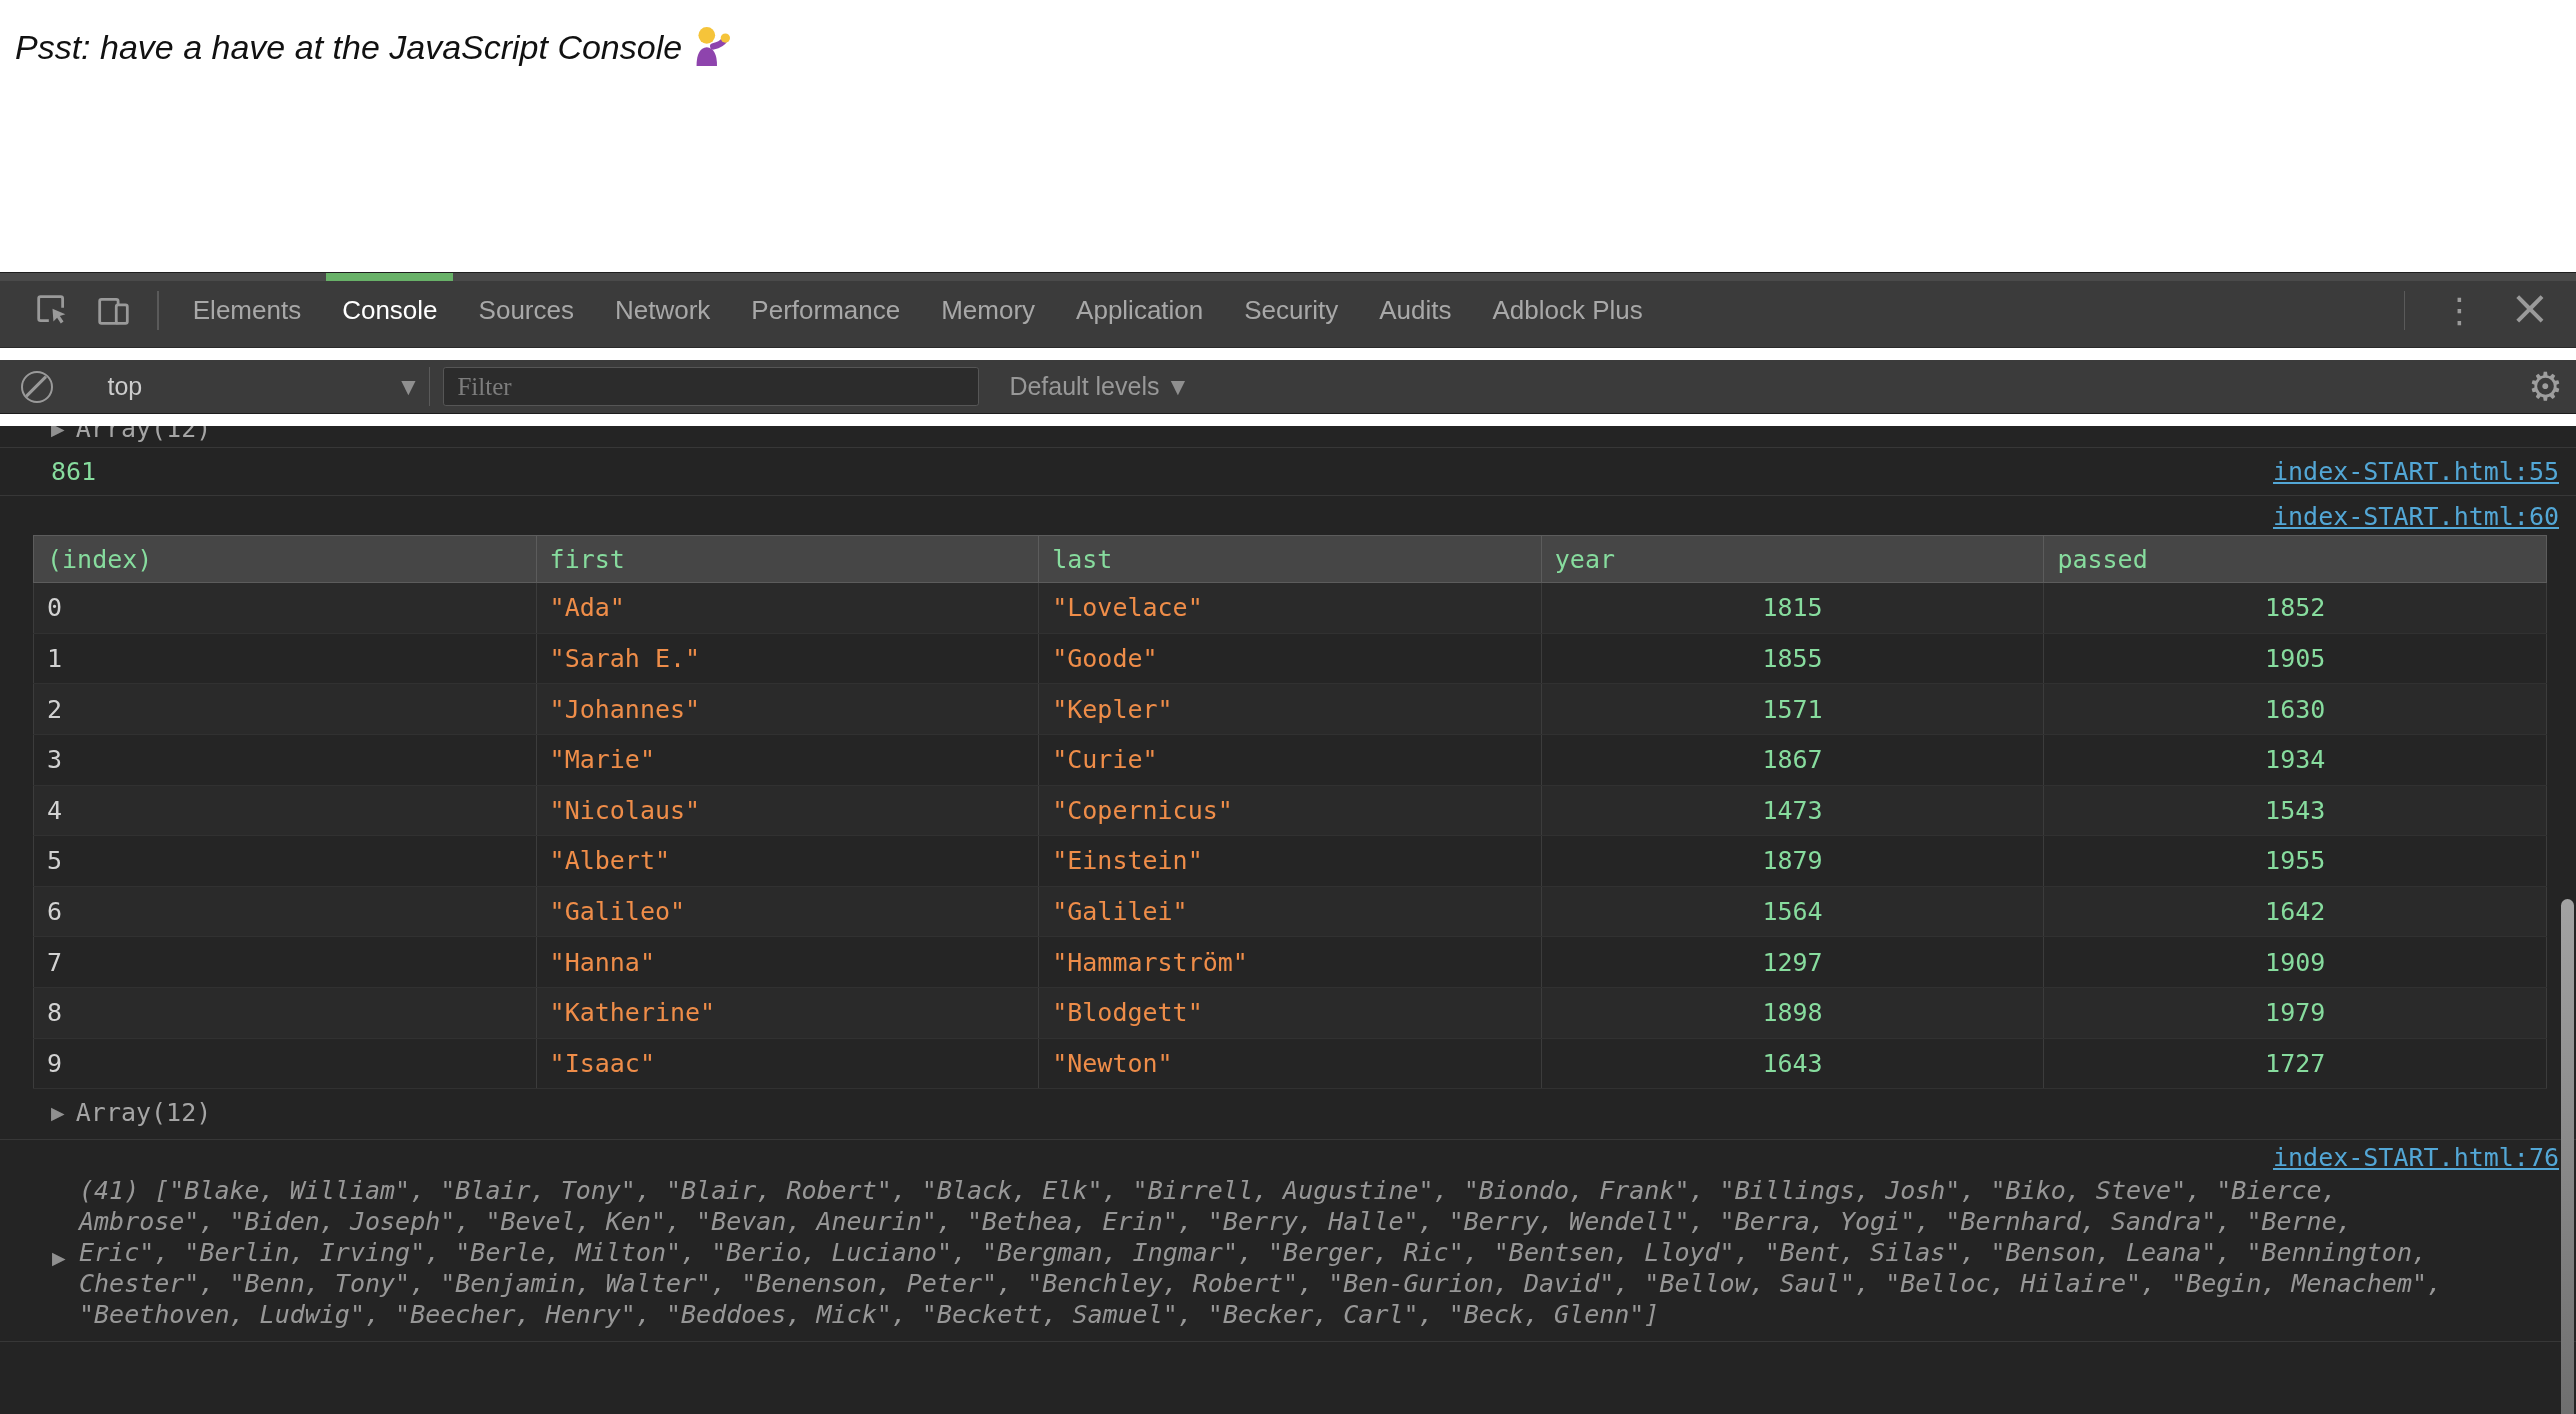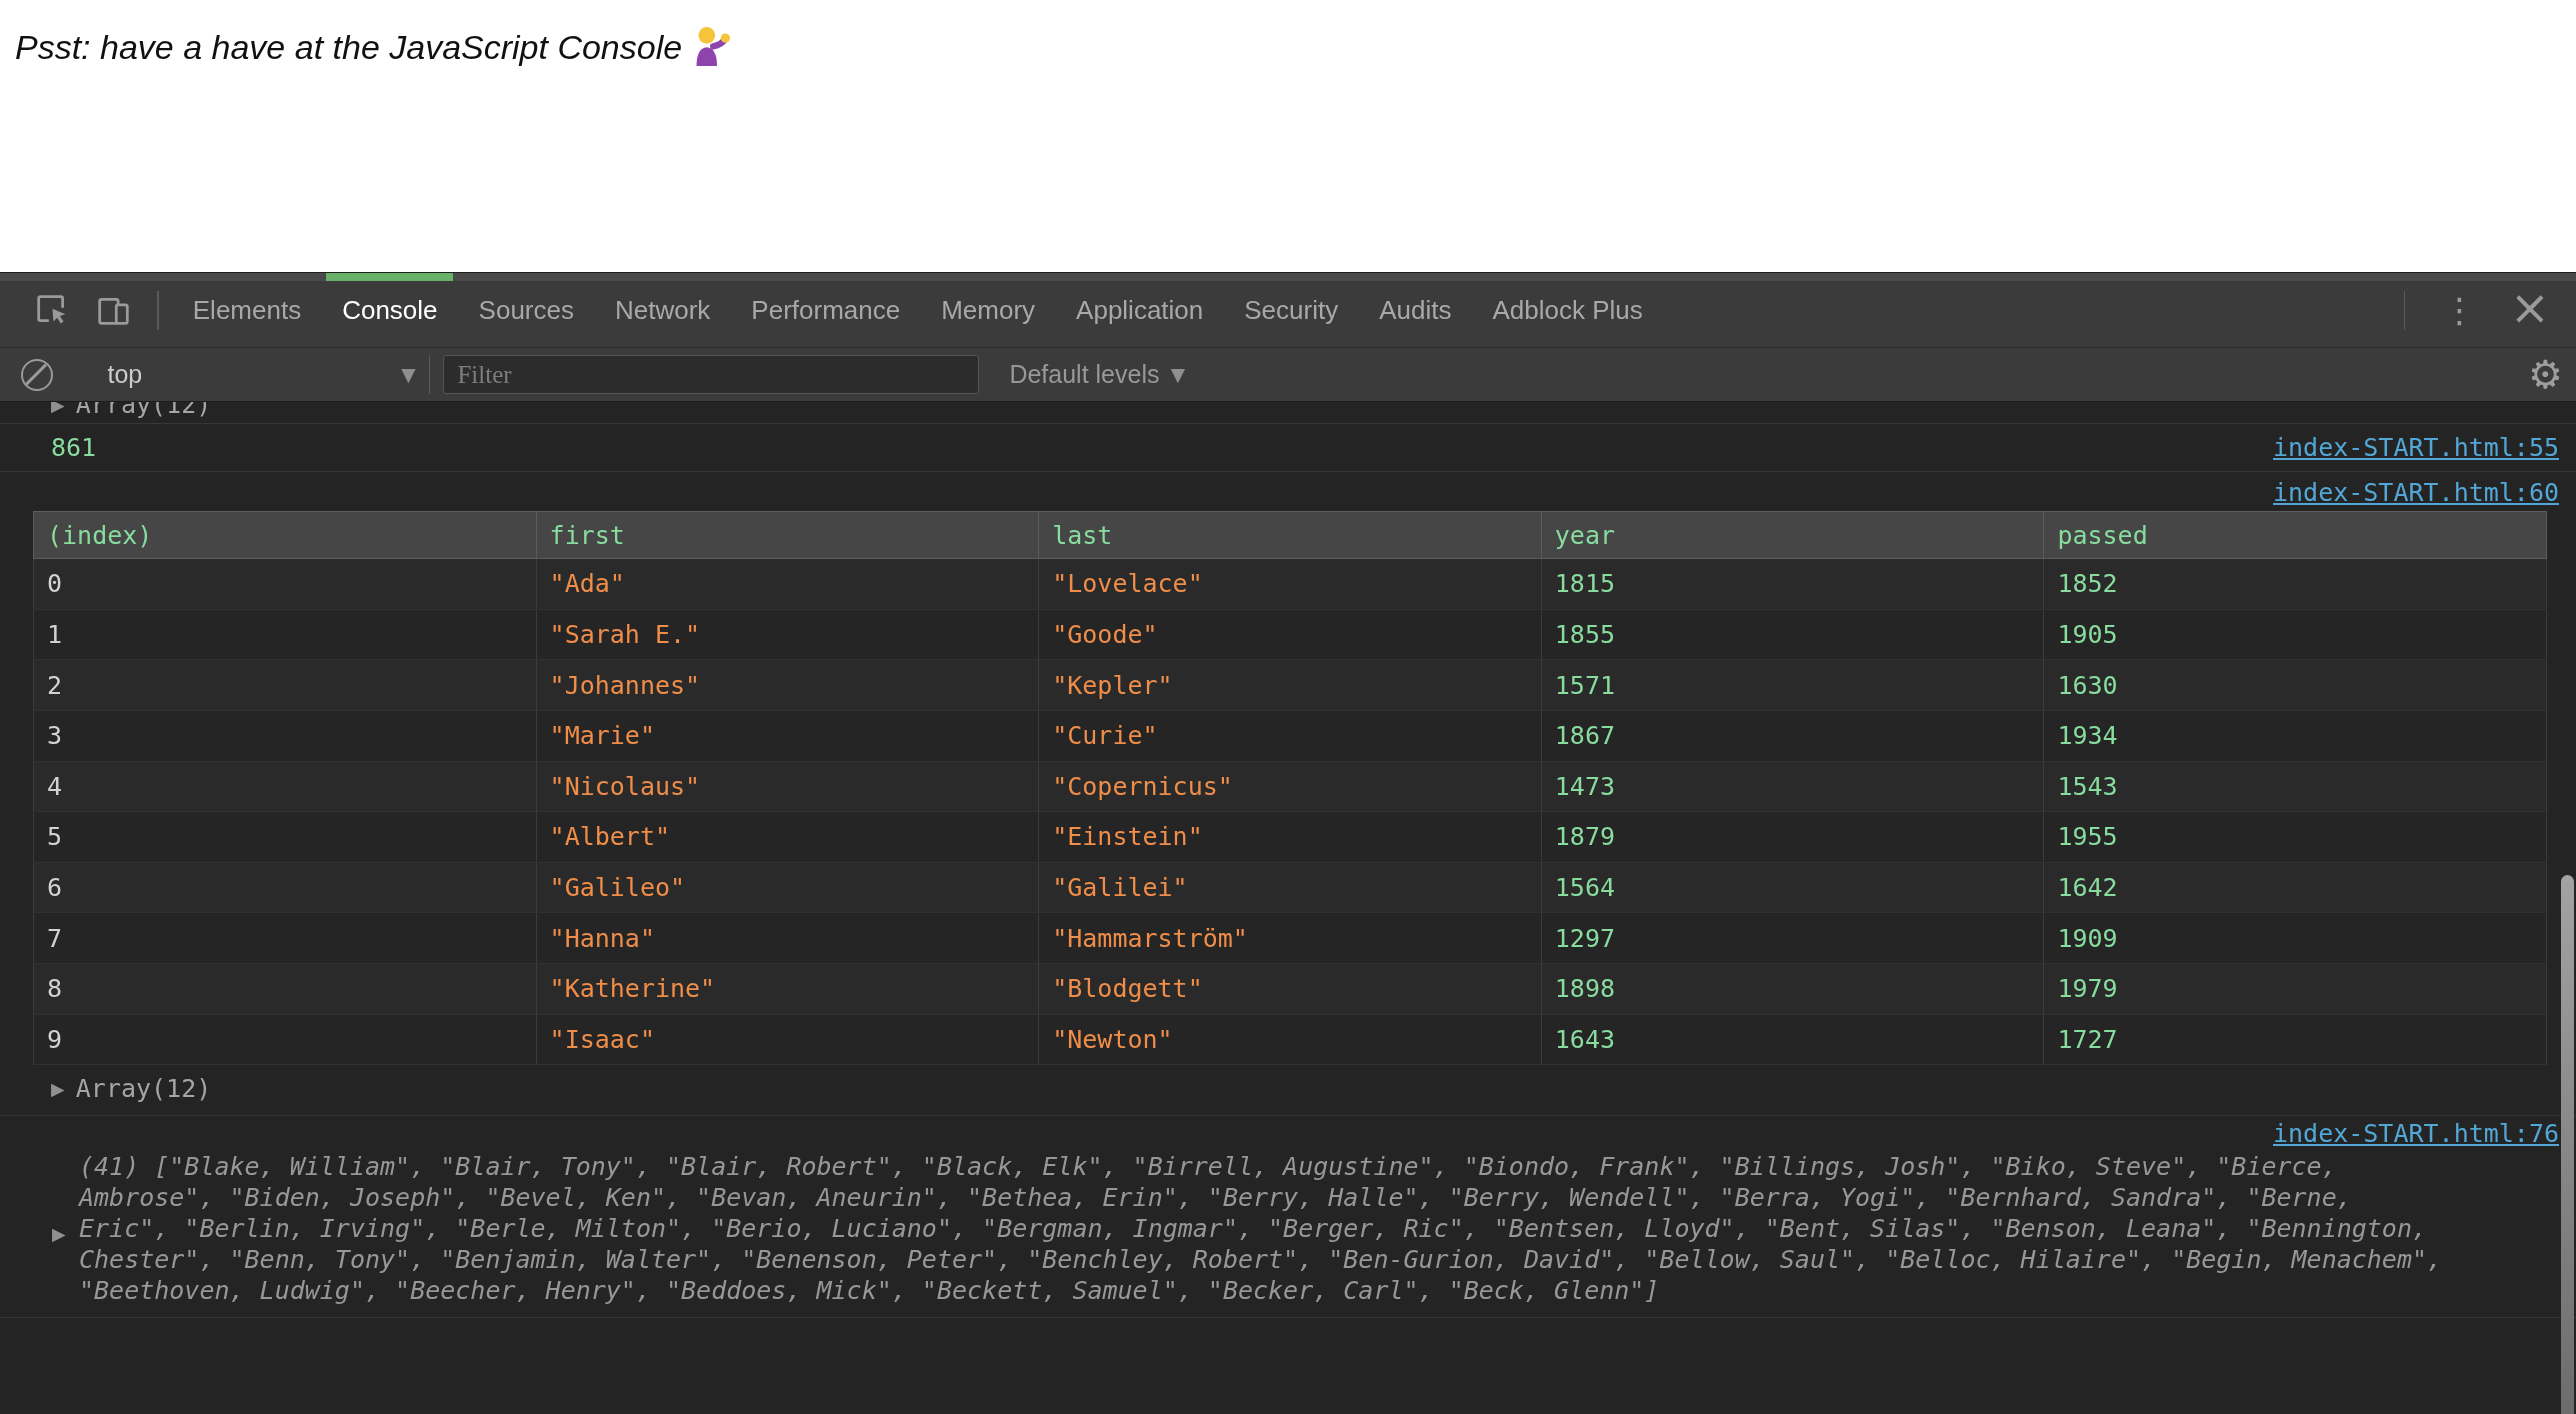--- a/index.html
+++ b/index.html
@@ -6,21 +6,21 @@
   html,body { width: 2576px; height: 1415px; overflow: hidden; background: #fff; }
 
   
   .page { height: 272px; background: #ffffff; padding: 28px 0 0 15px; }
   .hint { font-family: "Liberation Sans", sans-serif; font-style: italic;
           font-size: 34px; color: #111; display: flex; align-items: center; gap: 9.3px; }
   .hint svg { margin-top: -3.7px; }
 
   
   .devtools { height: 1143px; display: flex; flex-direction: column;
-              font-family: "Liberation Sans", sans-serif; }
+              font-family: "Liberation Sans", sans-serif; gap: 12px; }
 
   .tabbar { height: 76px; background: #3b3b3b; border-top: 1.9px solid #1f1f1f;
             border-bottom: 1.9px solid #2a2a2a; position: relative;
             display: flex; align-items: center; padding-left: 22.4px; }
   .topstrip { position: absolute; top: 0; left: 0; right: 0; height: 7.5px;
               background: #4a4a4a; z-index: 0; }
   .tb-icon { width: 35px; height: 35px; display: inline-flex; align-items: center;
              justify-content: center; margin: 0 13px; z-index: 1; }
   .vsep { width: 1.9px; height: 39px; background: #5a5a5a; margin: 0 13px; z-index: 1; }
   .tabs { display: flex; height: 100%; align-items: center; z-index: 1; }
@@ -73,21 +73,21 @@
                  table-layout: fixed; }
   .ctable th { background: #464646; color: var(--number-green); font-weight: normal;
                text-align: left; font-size: 25px; padding: 8.4px 13px;
                border: 0.9px solid #5c5c5c; font-family: "DejaVu Sans Mono", monospace; }
   .ctable td { padding: 10.3px 13px; border-left: 0.9px solid #3c3c3c;
                border-right: 0.9px solid #3c3c3c; border-bottom: 0.9px solid #313131; }
   .ctable tr:nth-child(odd) td { background: #2a2a2a; }
   .ctable tr:nth-child(even) td { background: #252525; }
   td.c-idx { color: #d2d2d2; }
   td.c-str { color: var(--string-orange); }
-  td.c-num { color: var(--number-green); }
+  td.c-num { color: var(--number-green); text-align: center; }
   .tfoot-line { padding: 9.3px 0 11.2px 51px; display: flex; align-items: center; gap: 11.2px; }
 
   .array-entry { position: relative; padding-bottom: 11.2px; }
   .array-entry .tri { position: absolute; left: 52px; top: 108px; }
   .alines { margin-left: 79px; margin-right: 18.6px; font-style: italic; color: #979797;
             line-height: 31px; white-space: pre; }
   .array-entry .linkline { height: 35px; padding-top: 3.7px; }
 
   .scroll-thumb { position: absolute; right: 1.9px; top: 473px; width: 13px; height: 550px;
                   border-radius: 7.5px; background: linear-gradient(180deg,#a3a3a3,#6b6b6b); }

